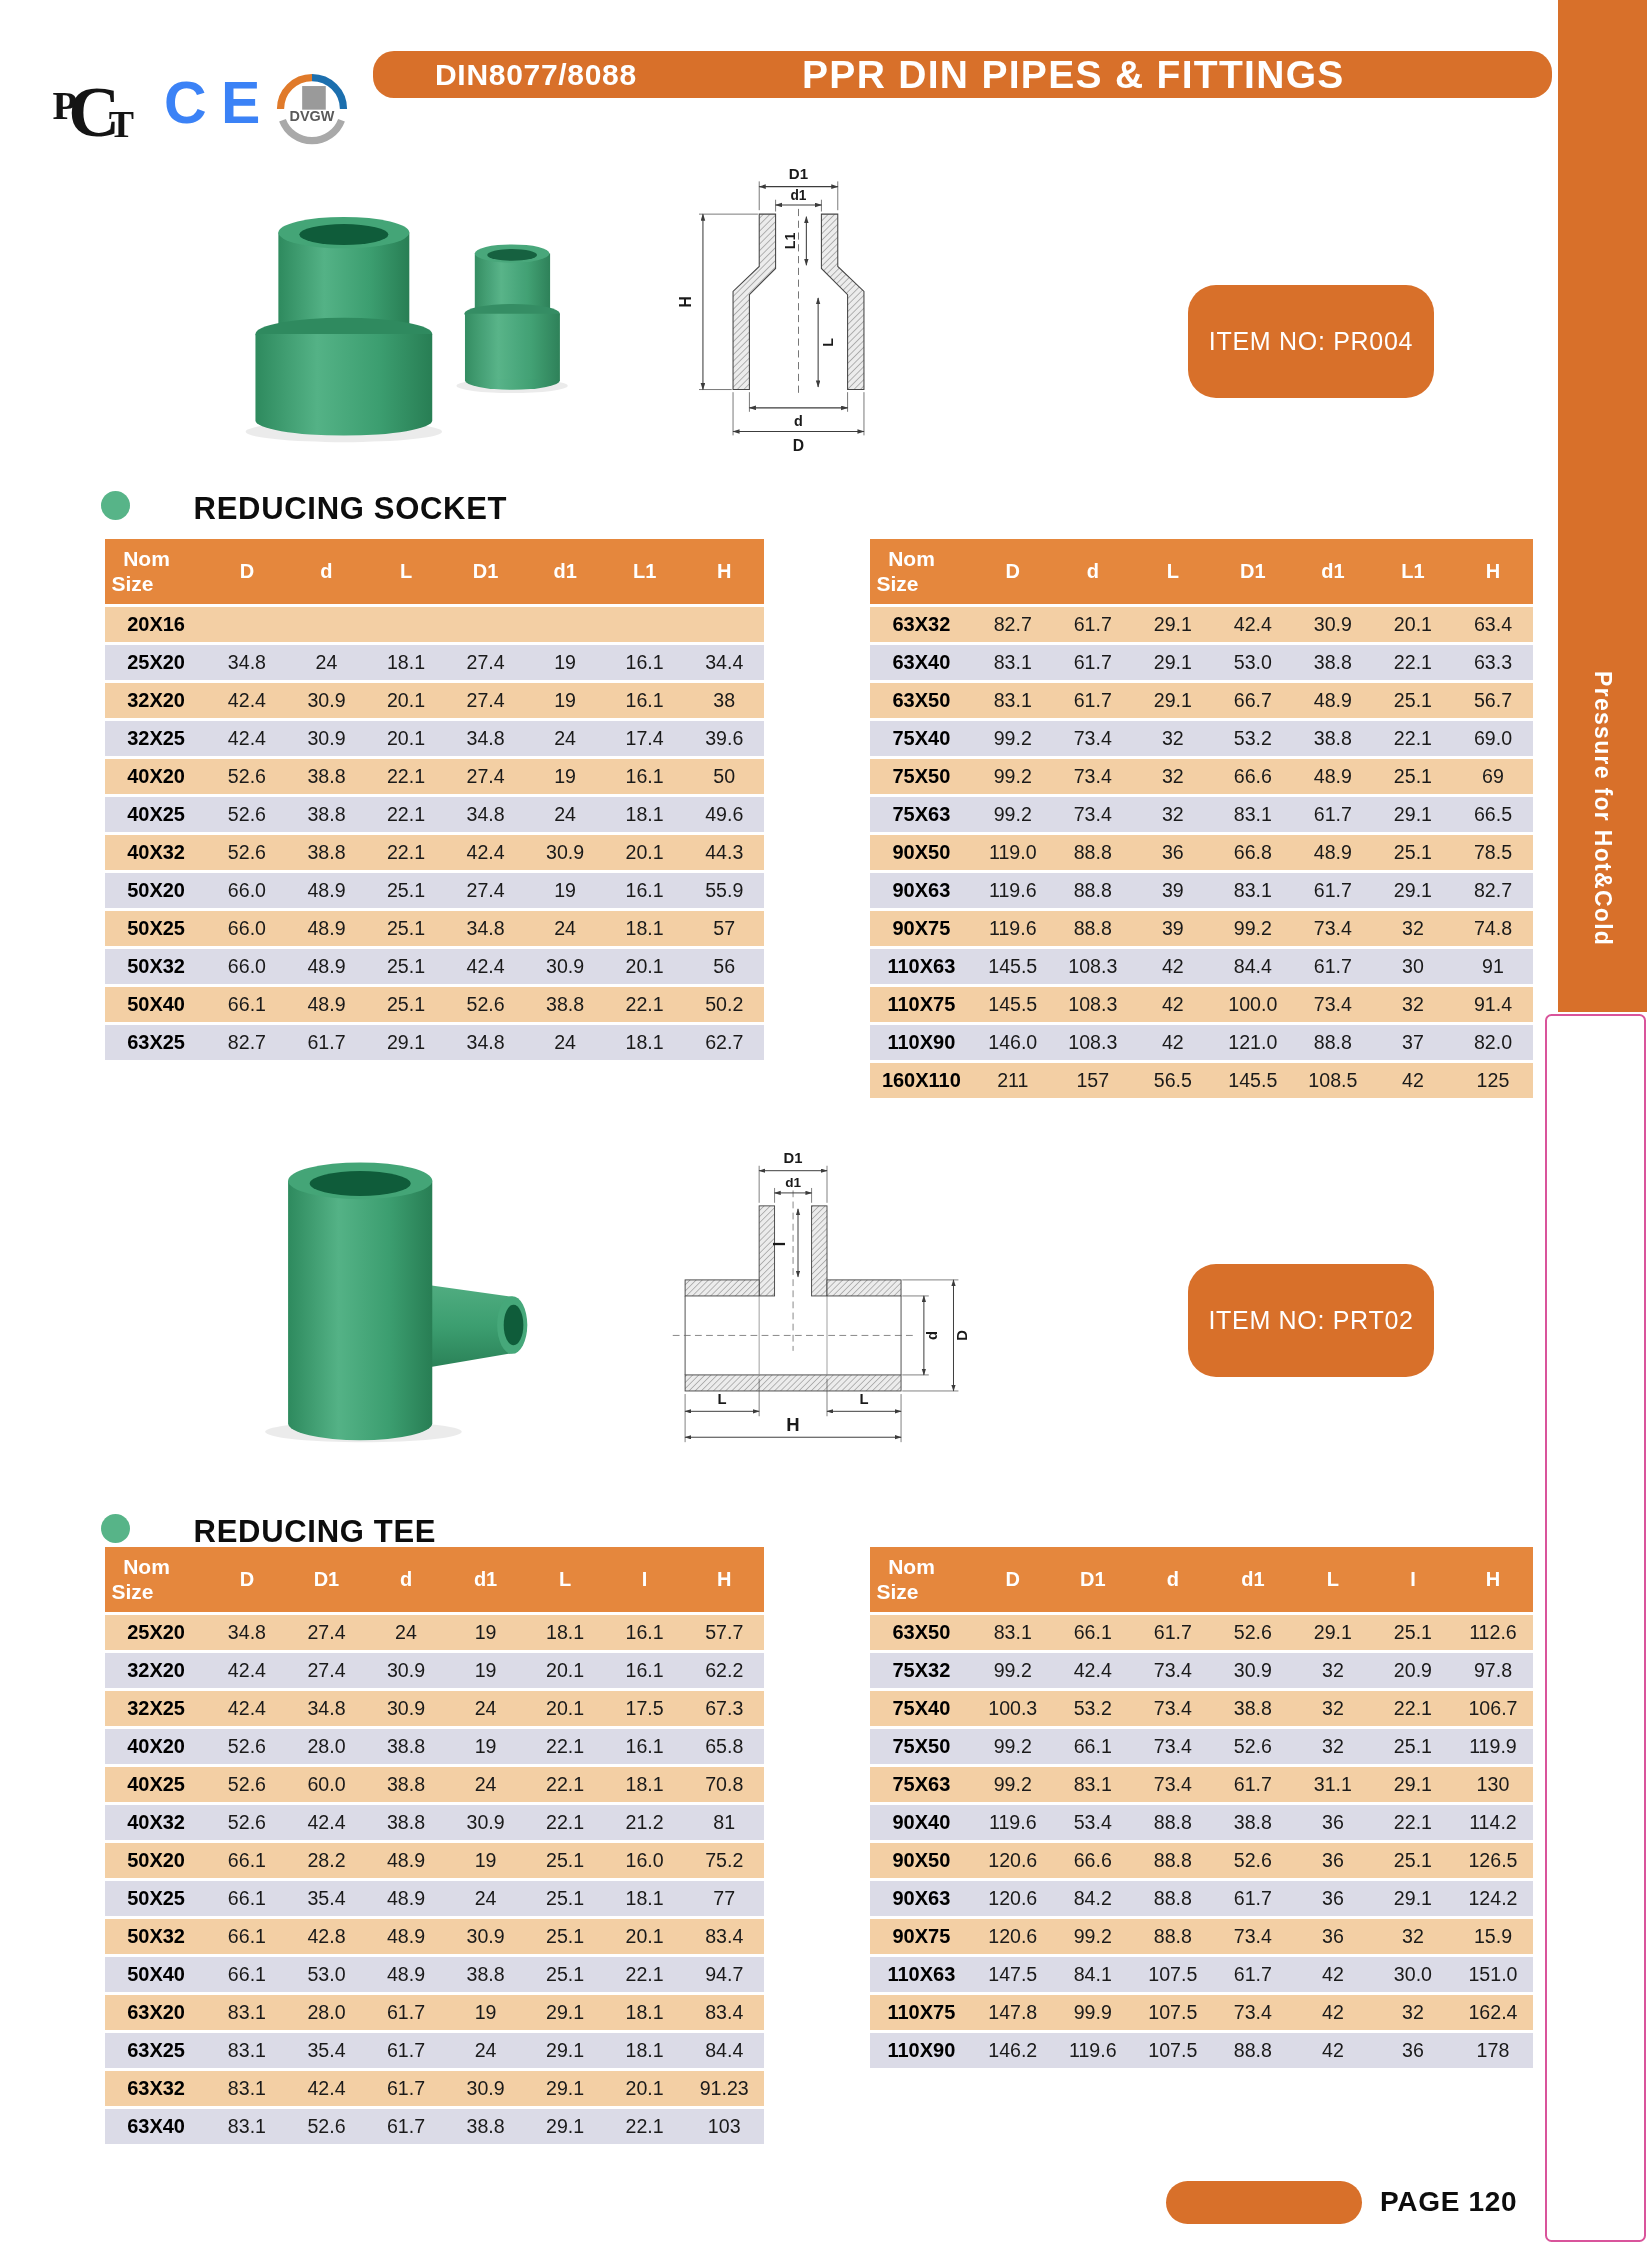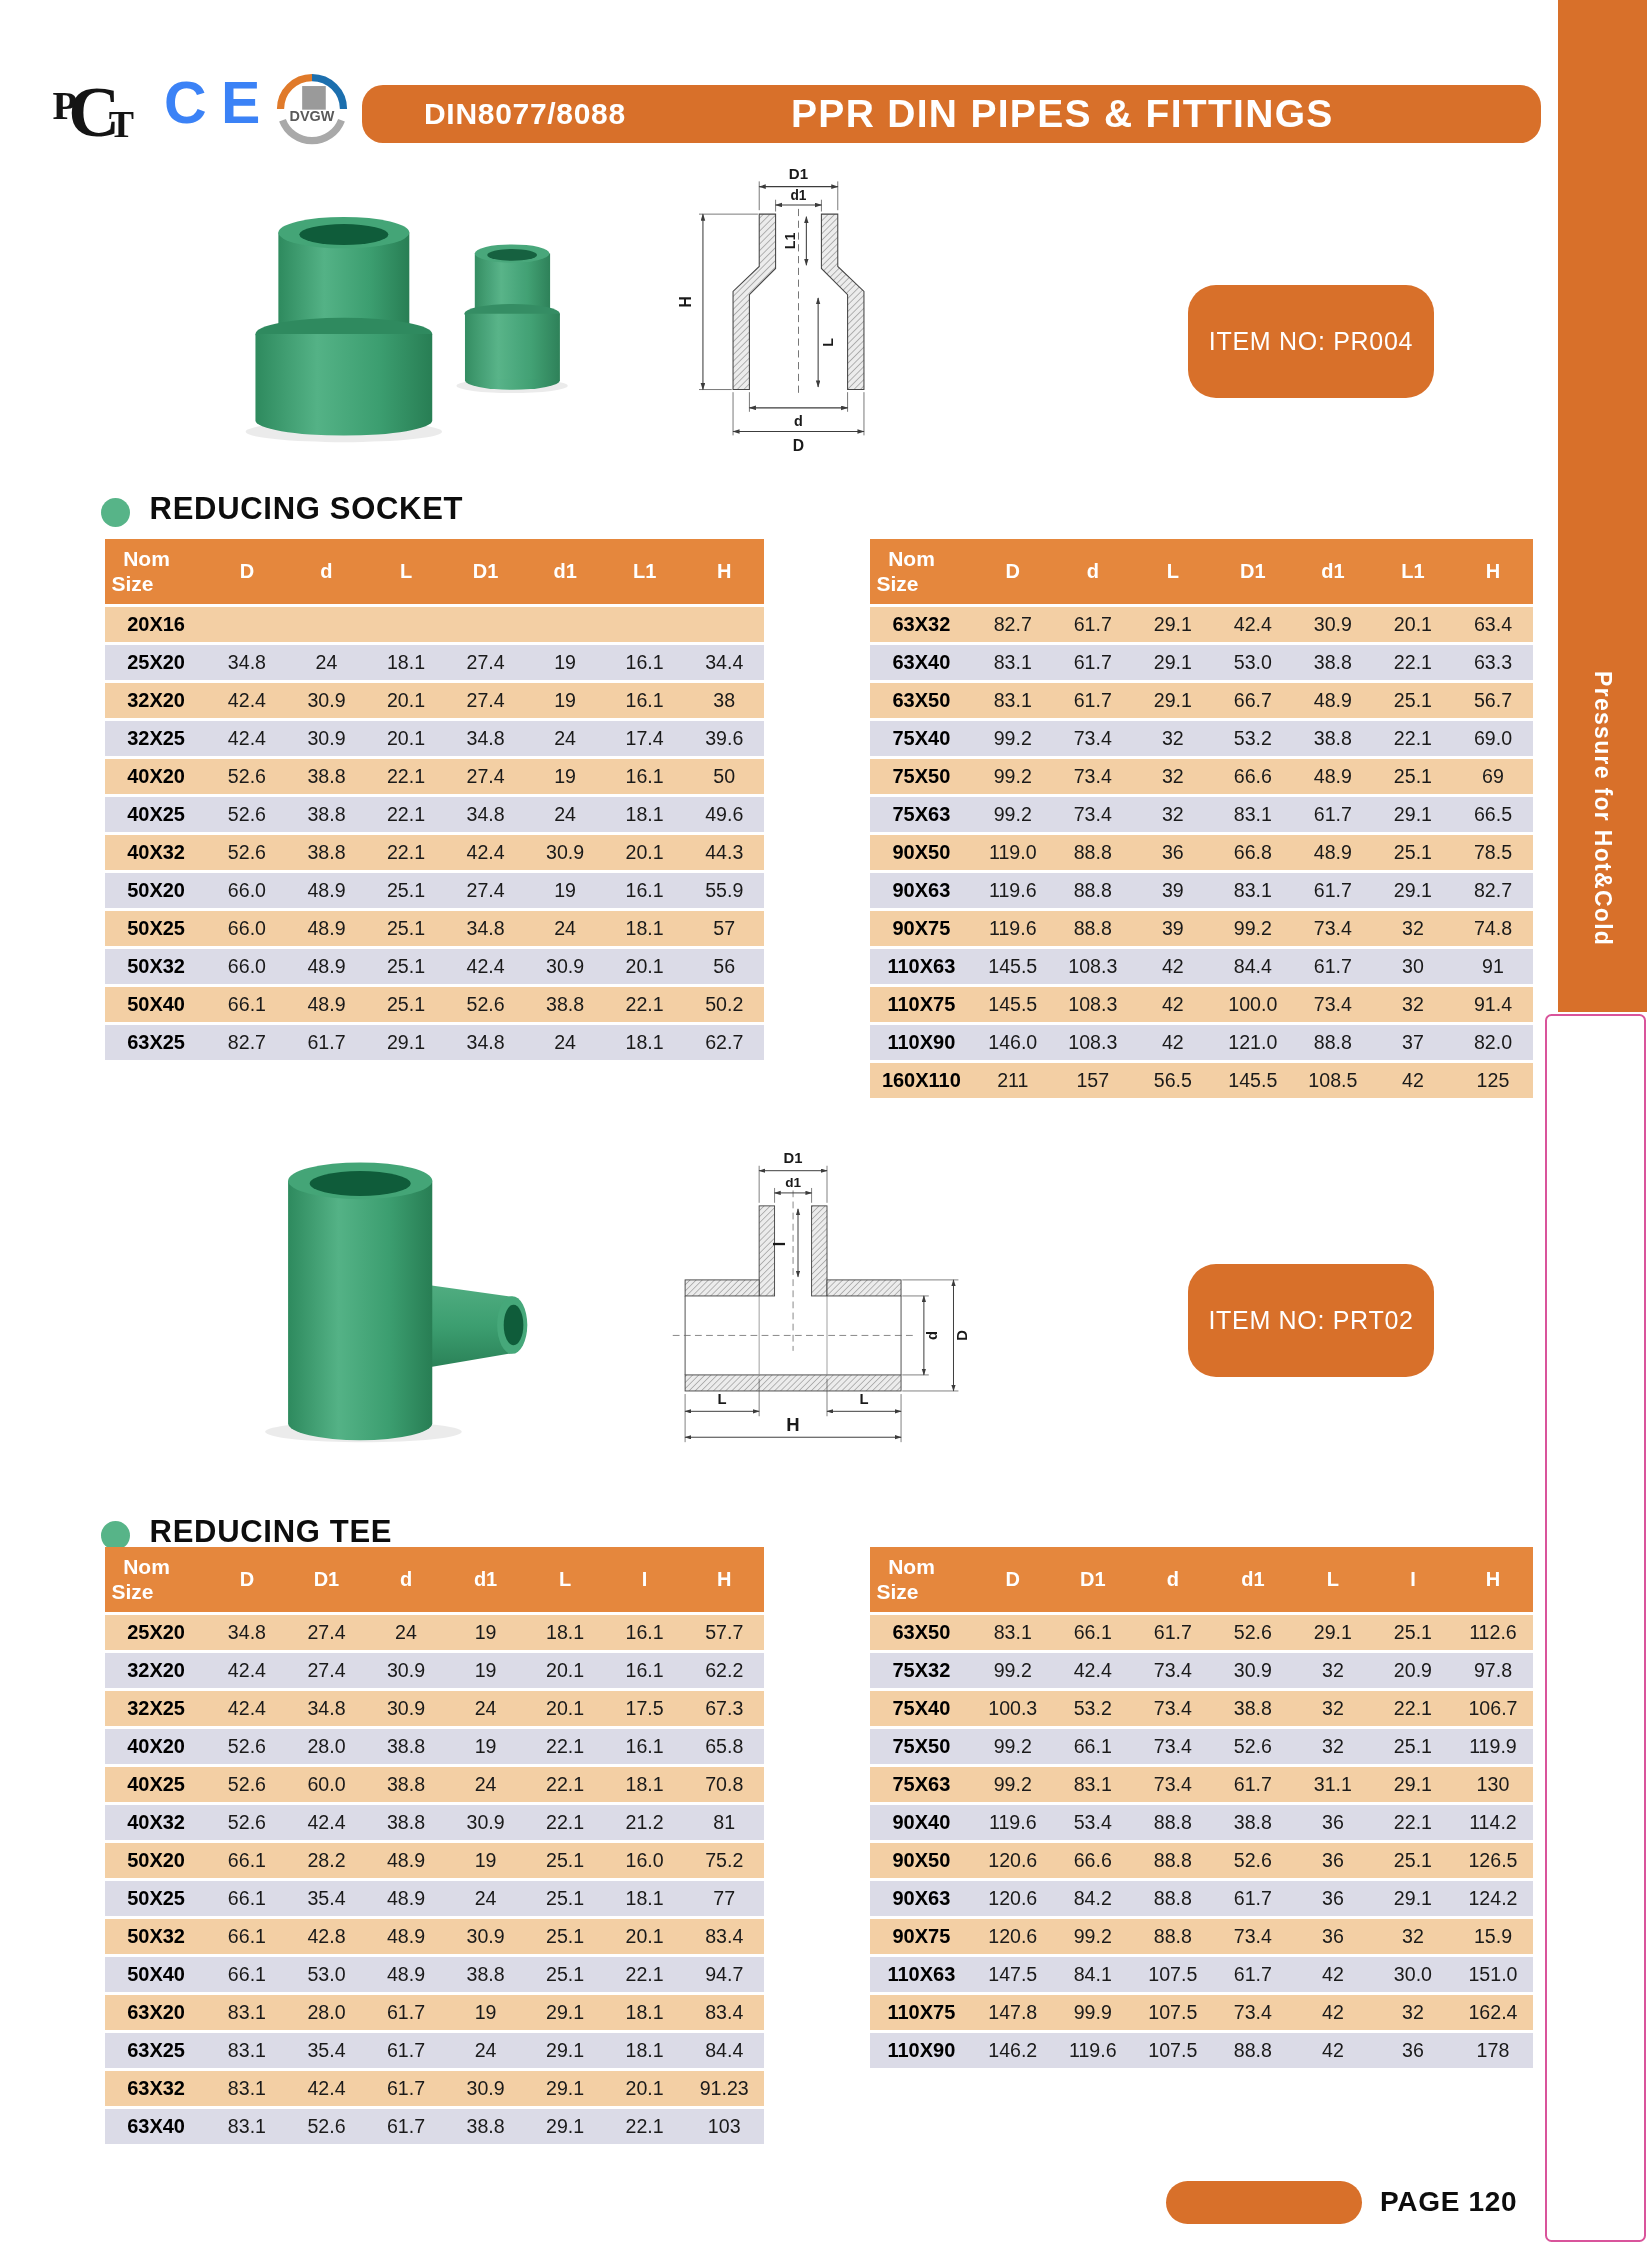--- a/index.html
+++ b/index.html
@@ -14,21 +14,21 @@
   .banner .title{position:absolute;left:429px;top:50%;transform:translateY(-50%);
     font-size:39px;font-weight:bold;color:#fff;letter-spacing:1.3px;white-space:nowrap;}
 
   
   .sidebar{background:#D8702A;display:flex;justify-content:center;}
   .sidebar span{writing-mode:vertical-rl;font-size:23px;font-weight:bold;color:#fff;
     letter-spacing:1.3px;margin-top:671px;white-space:nowrap;}
   .pinkbox{border:2px solid #D9549B;border-radius:6.5px;background:#fff;}
 
   
-  .section-title{display:flex;align-items:flex-end;}
+  .section-title{display:flex;align-items:flex-start;gap:44px;}
   .bullet{width:29px;height:29px;border-radius:50%;background:#57B488;margin-right:19.6px;flex:0 0 auto;}
   .section-title .txt{font-size:31px;font-weight:bold;color:#0d0d0d;letter-spacing:0.7px;white-space:nowrap;}
 
   
   table.dim{border-collapse:separate;border-spacing:0 3.3px;table-layout:fixed;width:100%;}
   table.dim col.c0{width:15.5%;}
   table.dim th{background:#E5873D;color:#fff;font-size:20px;font-weight:bold;height:65px;
     vertical-align:middle;text-align:center;padding:0;}
   table.dim th.nomsize{text-align:left;padding-left:6.5px;white-space:pre-wrap;line-height:1.18;font-size:21px;}
   table.dim td{height:35px;text-align:center;font-size:19.6px;color:#1a1a1a;vertical-align:middle;padding:0;}
@@ -60,21 +60,21 @@
     <div class="abs" style="left:118px;top:5.2px;font-size:59px;font-weight:bold;color:#3b82f6;letter-spacing:14.4px;line-height:1;">CE</div>
     <svg class="abs" style="left:226px;top:0;" width="80" height="80" viewBox="0 0 122 122">
       <path d="M13,61 A48,48 0 0 1 61,13" fill="none" stroke="#E07A2A" stroke-width="11"></path>
       <path d="M61,13 A48,48 0 0 1 109,61" fill="none" stroke="#1C6FAE" stroke-width="11"></path>
       <path d="M106,78 A48,48 0 0 1 16,78" fill="none" stroke="#A9A9A9" stroke-width="11"></path>
       <rect x="46" y="26" width="36" height="36" fill="#9A9A9A"></rect>
       <text x="61" y="80" font-size="22" font-weight="bold" fill="#5a5a5a" text-anchor="middle">DVGW</text>
     </svg>
   </div>
 
-  <div class="abs banner" style="left:362px;top:51px;width:1179px;height:58px;margin-top:34px;">
+  <div class="abs banner" style="left:373px;top:51px;width:1179px;height:47px;">
     <span class="code">DIN8077/8088</span>
     <span class="title">PPR DIN PIPES &amp; FITTINGS</span>
   </div>
 
   <div class="abs sidebar" style="left:1558px;top:0;width:89px;height:1012px;">
     <span>Pressure for Hot&amp;Cold</span>
   </div>
   <div class="abs pinkbox" style="left:1545px;top:1014px;width:97px;height:1224px;"></div>
 
   <svg class="abs" style="left:216px;top:175px;" width="367" height="275" viewBox="0 0 560 420">

